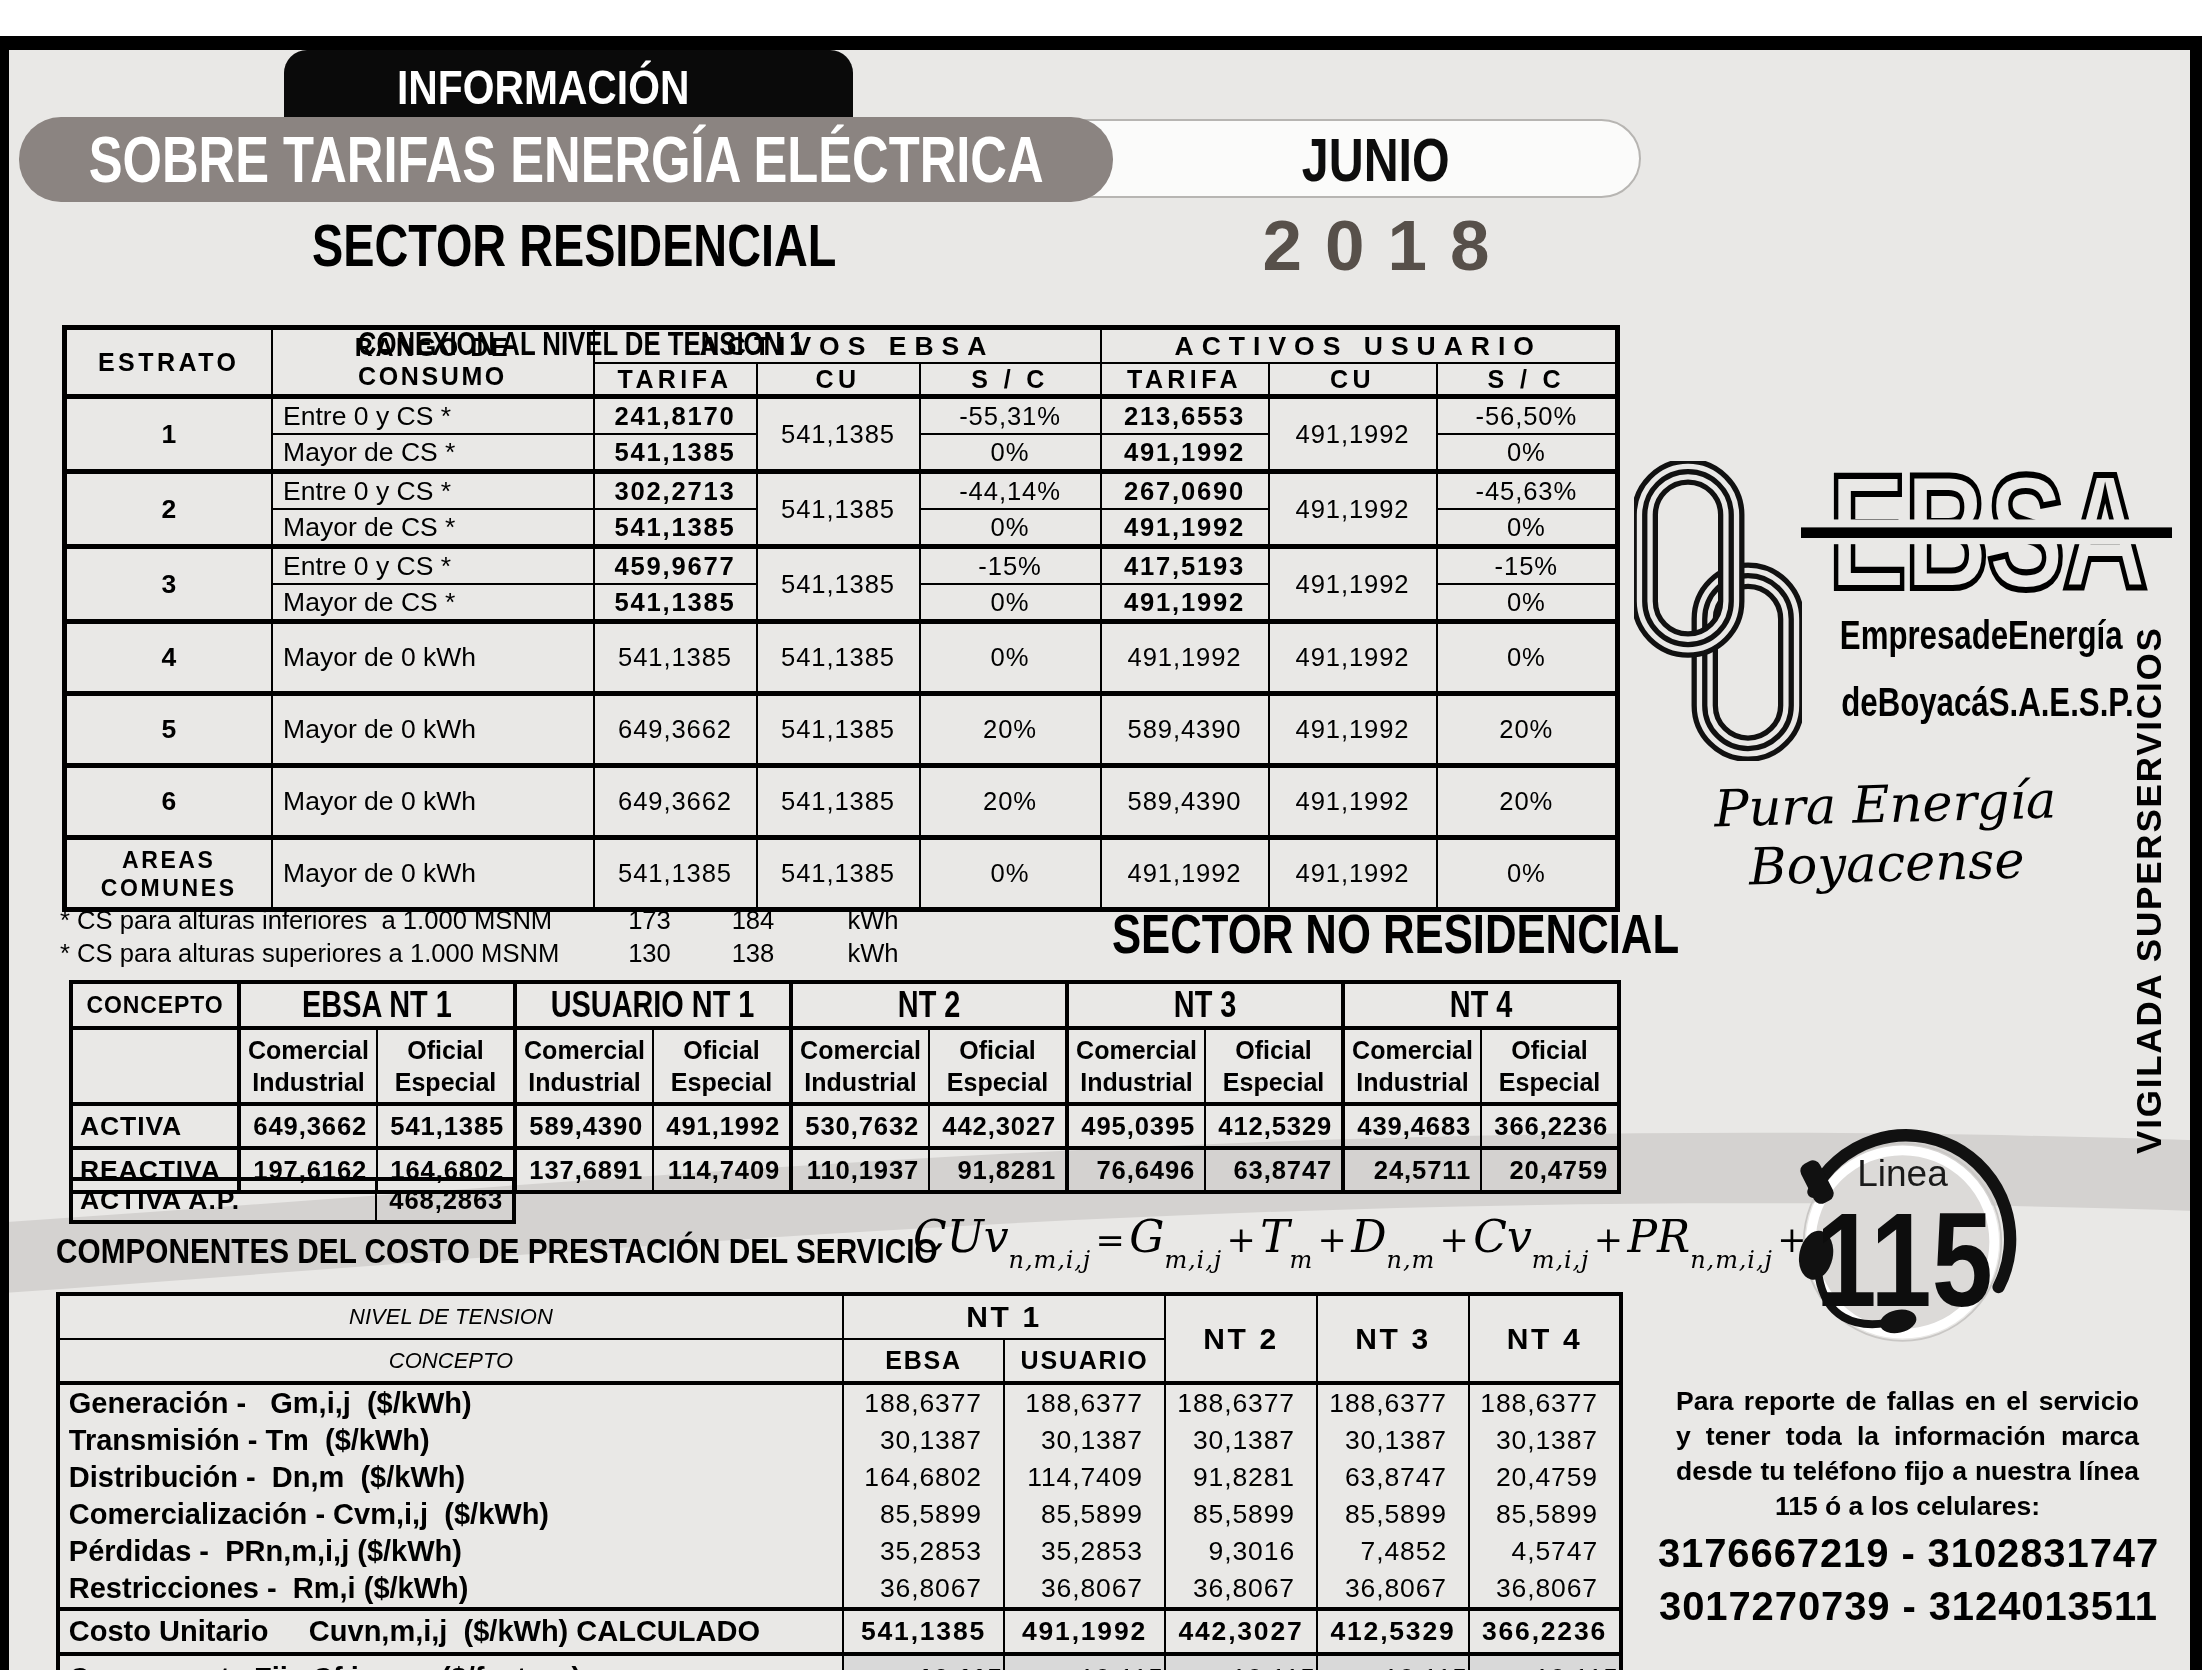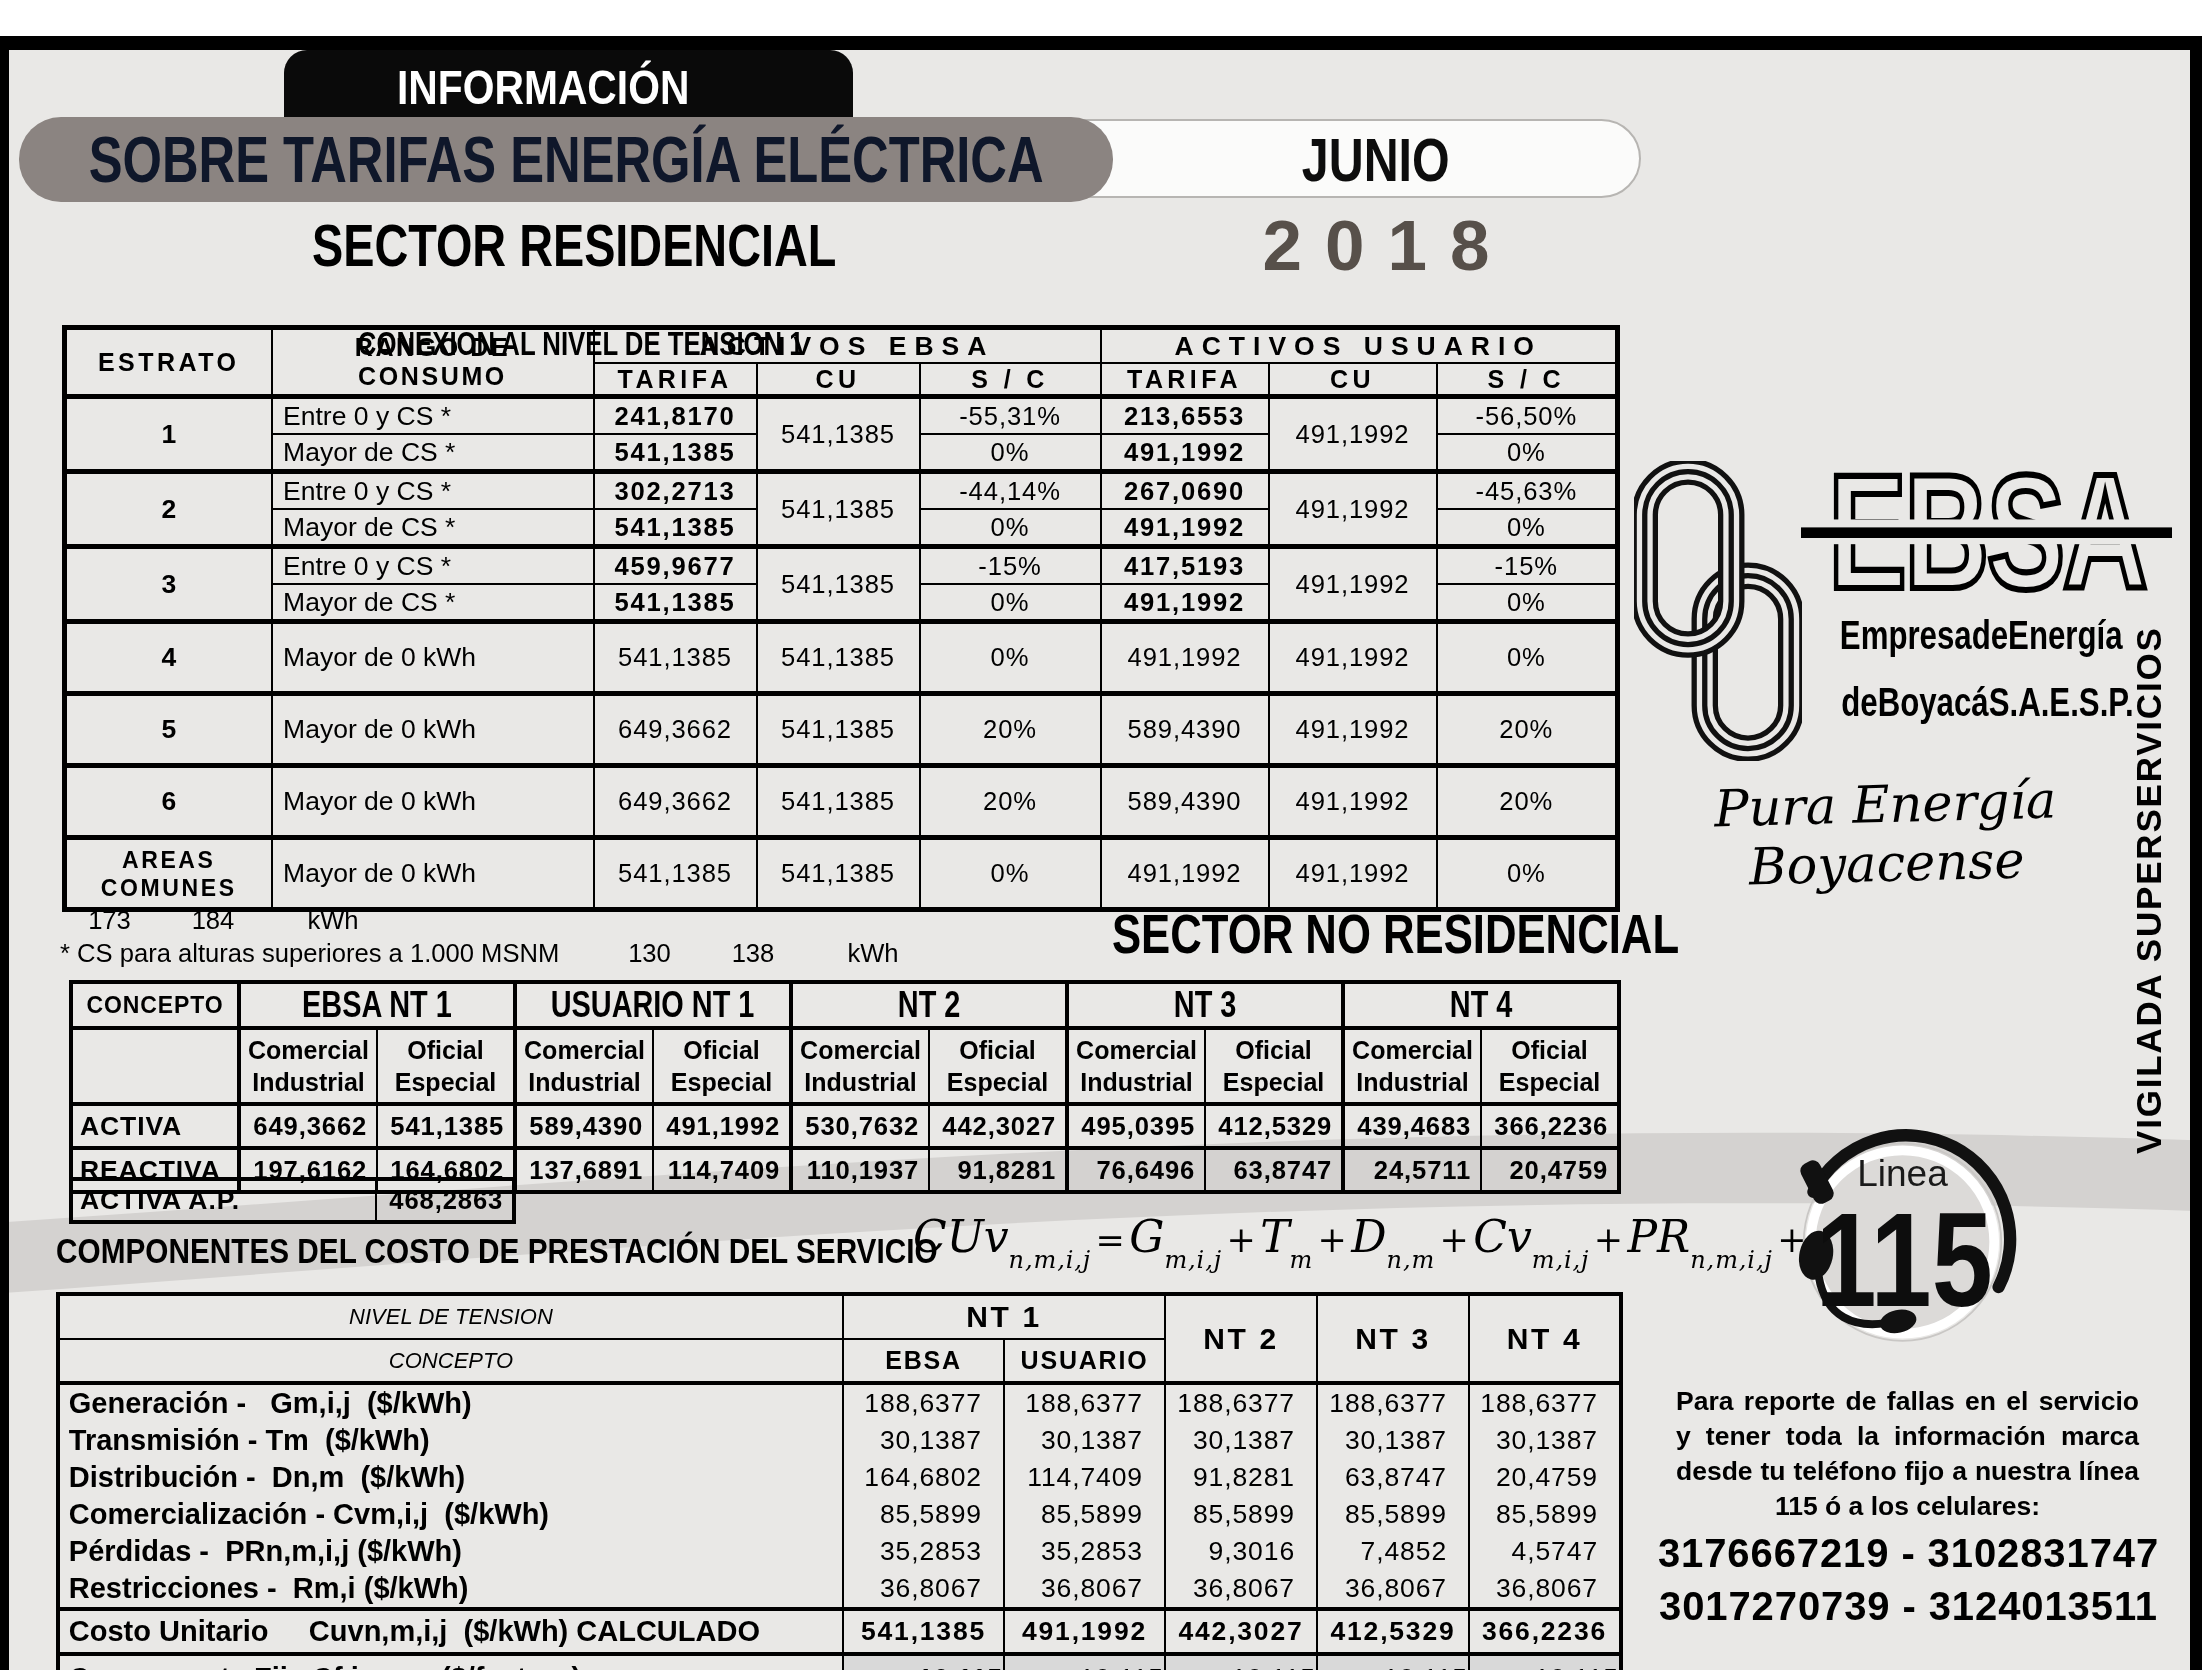--- a/index.html
+++ b/index.html
@@ -9,21 +9,21 @@
   .frame{position:absolute;background:#000;}
   .swoosh{position:absolute;left:0;top:0;}
   .cond{display:inline-block;transform:scaleX(0.78);transform-origin:center;white-space:nowrap;}
   .cond-l{display:inline-block;transform:scaleX(0.85);transform-origin:left;white-space:nowrap;}
 
   
   .tab-info{left:284px;top:14px;width:569px;height:74px;background:#0a0a0a;border-radius:23px 23px 0 0;
             display:flex;align-items:center;justify-content:center;color:#fff;font-weight:bold;font-size:48px;}
   .pill{left:686px;top:83px;width:955px;height:79px;background:#fbfbfa;border:2.6px solid #b7b5b2;border-radius:41px;box-sizing:border-box;}
   .banner{left:19.4px;top:81px;width:1094px;height:85px;background:#8b8481;border-radius:42px;
-          display:flex;align-items:center;justify-content:center;color:#0f172a;font-weight:bold;font-size:65px;}
+          display:flex;align-items:center;justify-content:center;color:#ffffff;font-weight:bold;font-size:65px;}
   .junio{left:1129px;top:88px;width:494px;text-align:center;font-weight:bold;font-size:62px;color:#0d0d0d;}
   .year{left:1129px;top:169px;width:494px;text-align:center;font-weight:bold;font-size:71px;color:#57504a;letter-spacing:23px;text-indent:23px;}
   .res-title{left:208px;top:175px;width:732px;text-align:center;font-weight:bold;font-size:60px;}
   .res-sub{left:196px;top:251px;width:732px;text-align:center;font-weight:bold;font-size:33px;white-space:pre;}
   .nores-title{left:1032px;top:865px;width:609px;text-align:center;font-weight:bold;font-size:56px;}
 
   
   .tbl{border-collapse:collapse;table-layout:fixed;}
   .tbl th,.tbl td{border:2.6px solid #000;padding:0;text-align:center;vertical-align:middle;overflow:hidden;}
 
@@ -255,20 +255,21 @@
             <td class="c-sc">0%</td>
             <td class="c-tarifa">491,1992</td>
             <td class="c-cu">491,1992</td>
             <td class="c-sc">0%</td>
           </tr>
         </tbody>
       </table>
   </div>
 
   <div class="note" style="top:870px;">
+    <span class="nt">* CS para alturas inferiores  a 1.000 MSNM</span>
     <span class="nv">173</span>
     <span class="nv2">184</span>
     <span class="nu">kWh</span>
   </div>
   <div class="note" style="top:903px;">
     <span class="nt">* CS para alturas superiores a 1.000 MSNM</span>
     <span class="nv">130</span>
     <span class="nv2">138</span>
     <span class="nu">kWh</span>
   </div>

